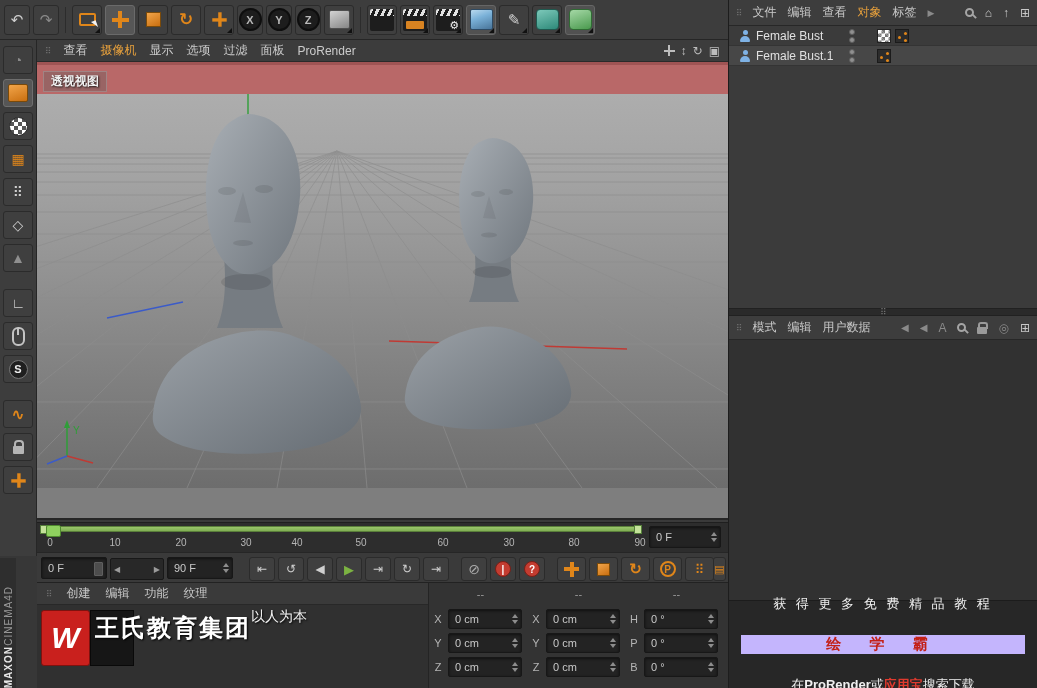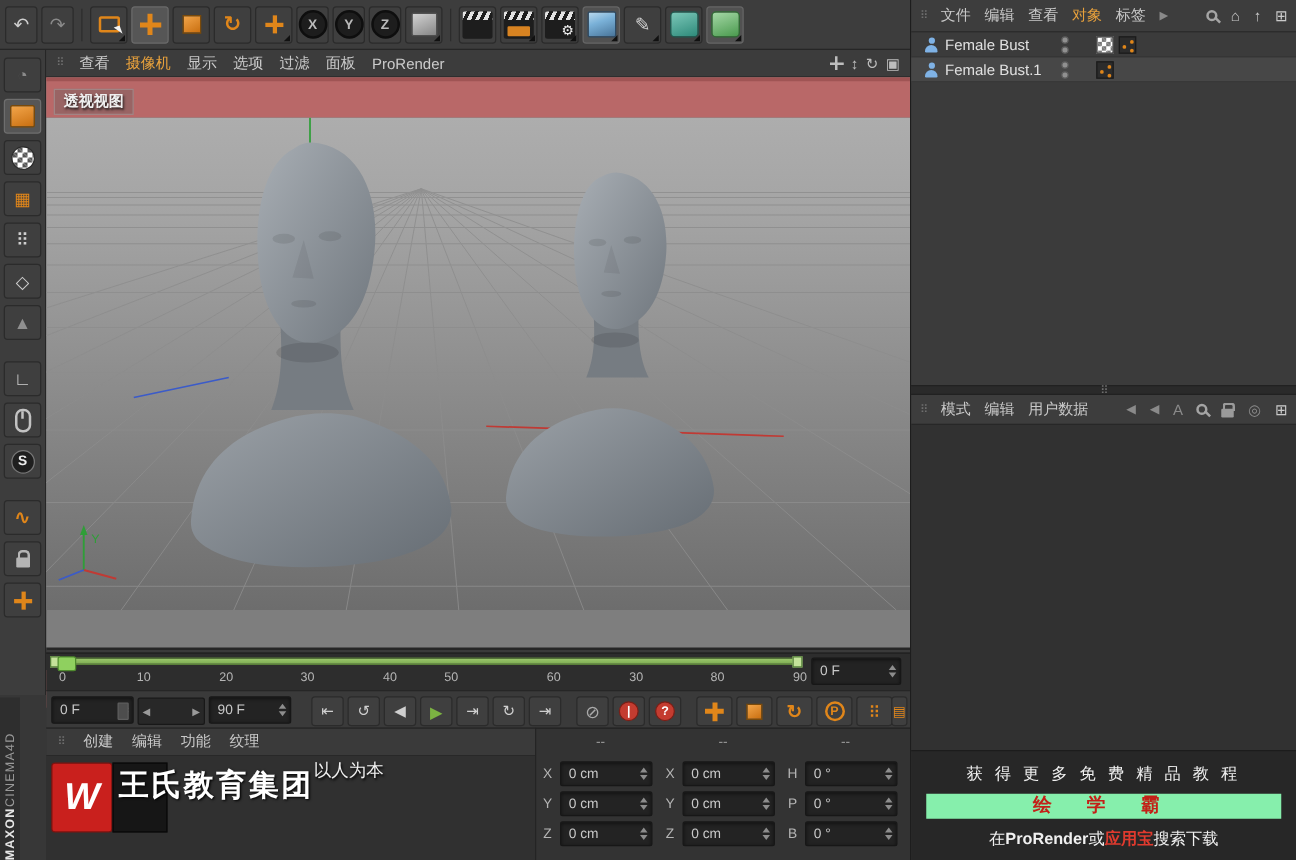--- a/index.html
+++ b/index.html
@@ -146,23 +146,23 @@
   .tags { position:absolute; left:148px; top:3px; display:flex; gap:4px; }
   .tag-checker { width:14px; height:14px; background-color:#fff; background-image:linear-gradient(45deg,#777 25%,transparent 25%,transparent 75%,#777 75%),linear-gradient(45deg,#777 25%,transparent 25%,transparent 75%,#777 75%); background-size:7px 7px; background-position:0 0,3.5px 3.5px; border:1px solid #222; }
   .tag-phong { width:14px; height:14px; background:#2c2c2c; border:1px solid #1b1b1b; position:relative; }
   .tag-phong i { position:absolute; left:2px; top:6px; width:3px; height:3px; border-radius:50%; background:#e0861a; box-shadow:6px -4px 0 #e0861a, 6px 3px 0 #e0861a; }
   .splitter { height:8px; background:#2a2a2a; border-top:1px solid #212121; border-bottom:1px solid #212121; display:flex; align-items:center; justify-content:center; }
   .attr-menu { height:24px; background:#3d3d3d; border-bottom:1px solid #272727; display:flex; align-items:center; gap:11px; padding:0 7px; font-size:12px; color:#c9c9c9; }
   .attr-menu .spacer { flex:1; }
   .attr-body { height:260px; background:#313131; }
   .lock { width:10px; height:7px; background:#9a9a9a; border-radius:1px; position:relative; margin-top:5px; display:inline-block; }
   .lock::before { content:''; position:absolute; top:-5px; left:1px; width:6px; height:5px; border:2px solid #9a9a9a; border-bottom:none; border-radius:3px 3px 0 0; }
-  .ad { position:absolute; left:0; right:0; bottom:0; height:88px; background:#272727; border-top:1px solid #1c1c1c; display:flex; flex-direction:column; align-items:center; justify-content:center; gap:7px; }
+  .ad { position:absolute; left:0; right:0; bottom:0; height:88px; background:#272727; border-top:1px solid #1c1c1c; display:flex; flex-direction:column; align-items:center; justify-content:center; gap:22px; }
   .ad .l1 { font-size:13px; color:#f0f0f0; letter-spacing:3px; }
-  .ad .banner { width:92%; height:20px; background:#86efac; display:flex; align-items:center; justify-content:center; }
+  .ad .banner { width:92%; height:20px; background:#c4b5fd; display:flex; align-items:center; justify-content:center; }
   .ad .banner span { color:#c32017; font-weight:bold; font-size:15px; letter-spacing:12px; }
   .ad .l3 { font-size:13px; color:#f0f0f0; }
   .ad .hl-red { color:#e03a2e; font-weight:bold; }
 </style>
 </head>
 <body>
 
 <div class="app">
 
   <div class="toolbar-top">
@@ -390,21 +390,21 @@
 
   <div class="timeline">
     <div class="range-bar"></div>
     <div class="range-handle start"></div>
     <div class="range-handle end"></div>
     <div class="playhead"></div>
     <span class="tick" style="left:1px">0</span>
     <span class="tick" style="left:66px">10</span>
     <span class="tick" style="left:132px">20</span>
     <span class="tick" style="left:197px">30</span>
-    <span class="tick" style="left:263px">40</span>
+    <span class="tick" style="left:248px">40</span>
     <span class="tick" style="left:312px">50</span>
     <span class="tick" style="left:394px">60</span>
     <span class="tick" style="left:460px">30</span>
     <span class="tick" style="left:525px">80</span>
     <span class="tick" style="left:591px">90</span>
     <div class="field tl-field">
       <span class="val">0 F</span>
       <span class="spin">
           <i class="up"></i>
           <i class="dn"></i>

